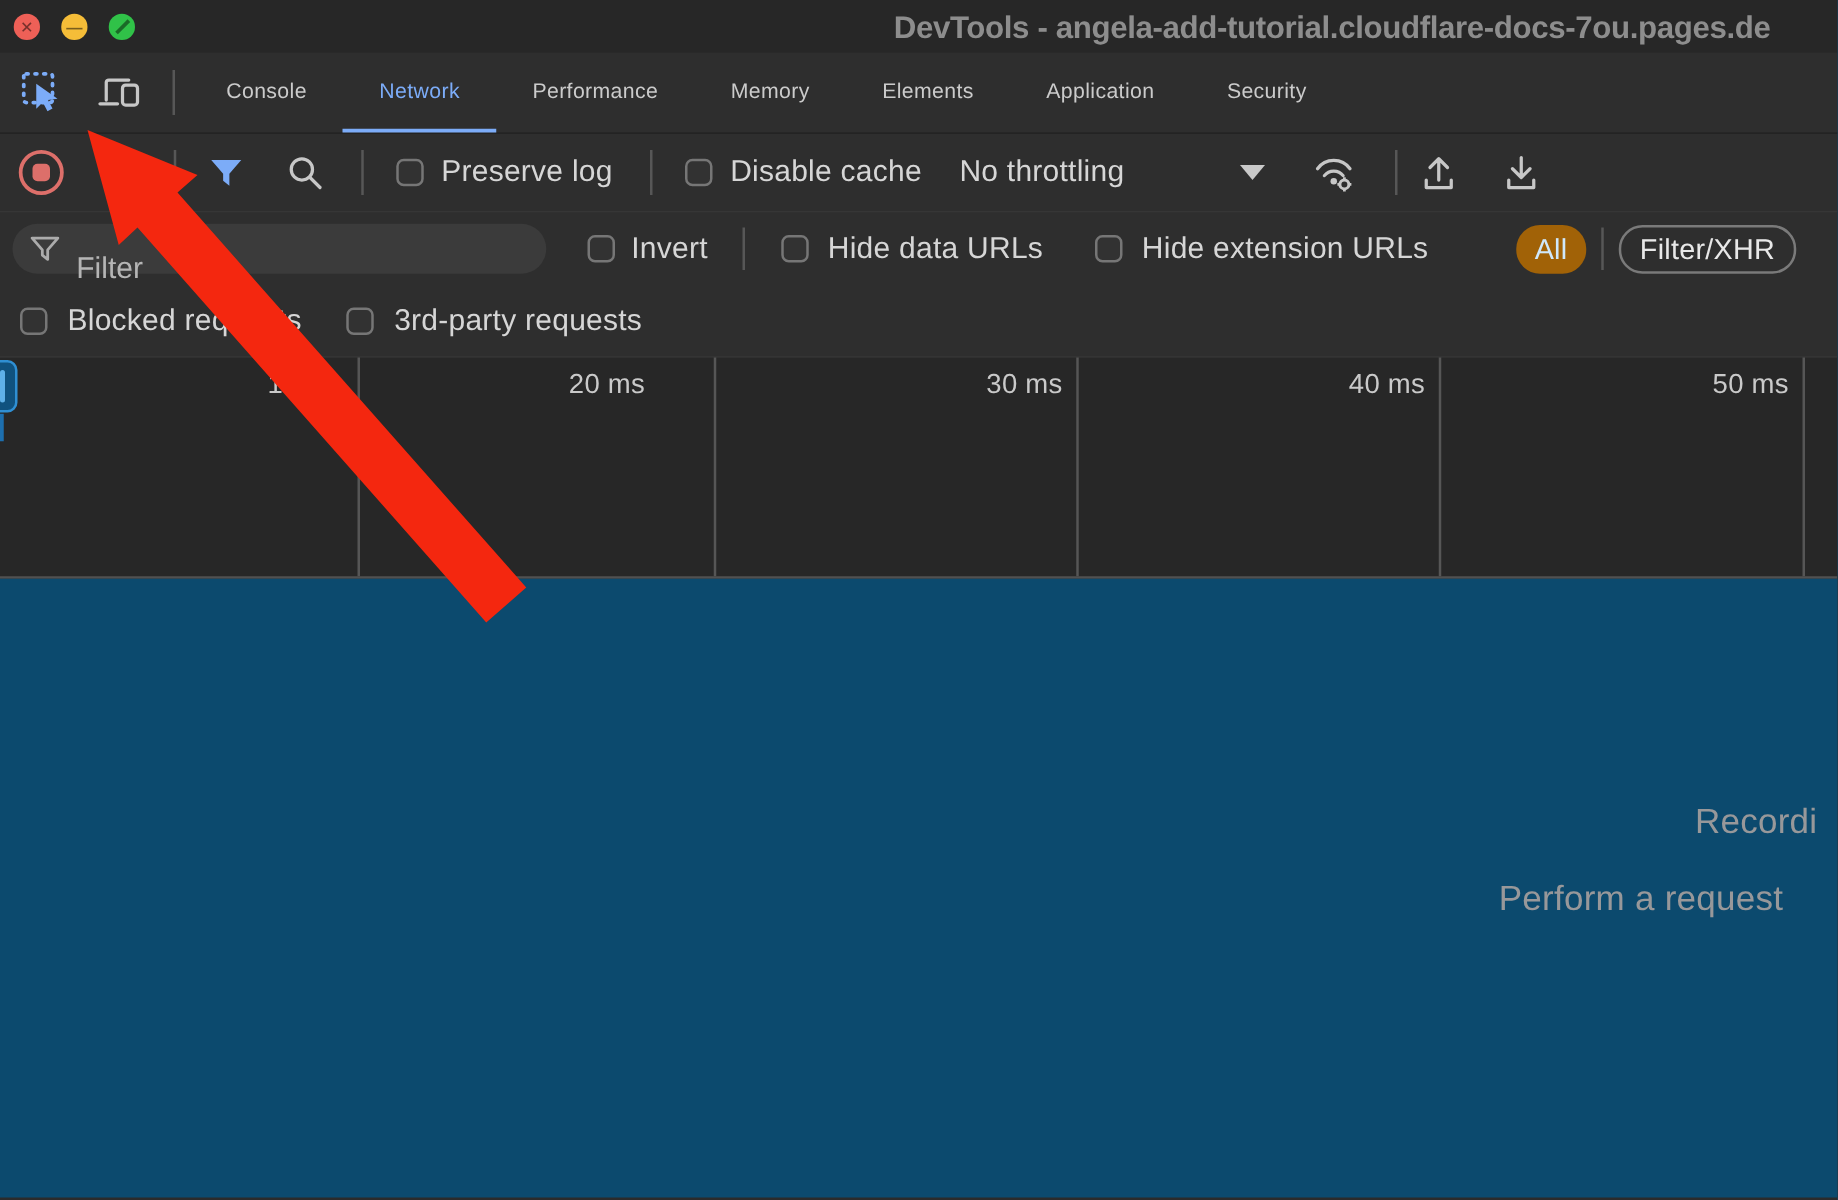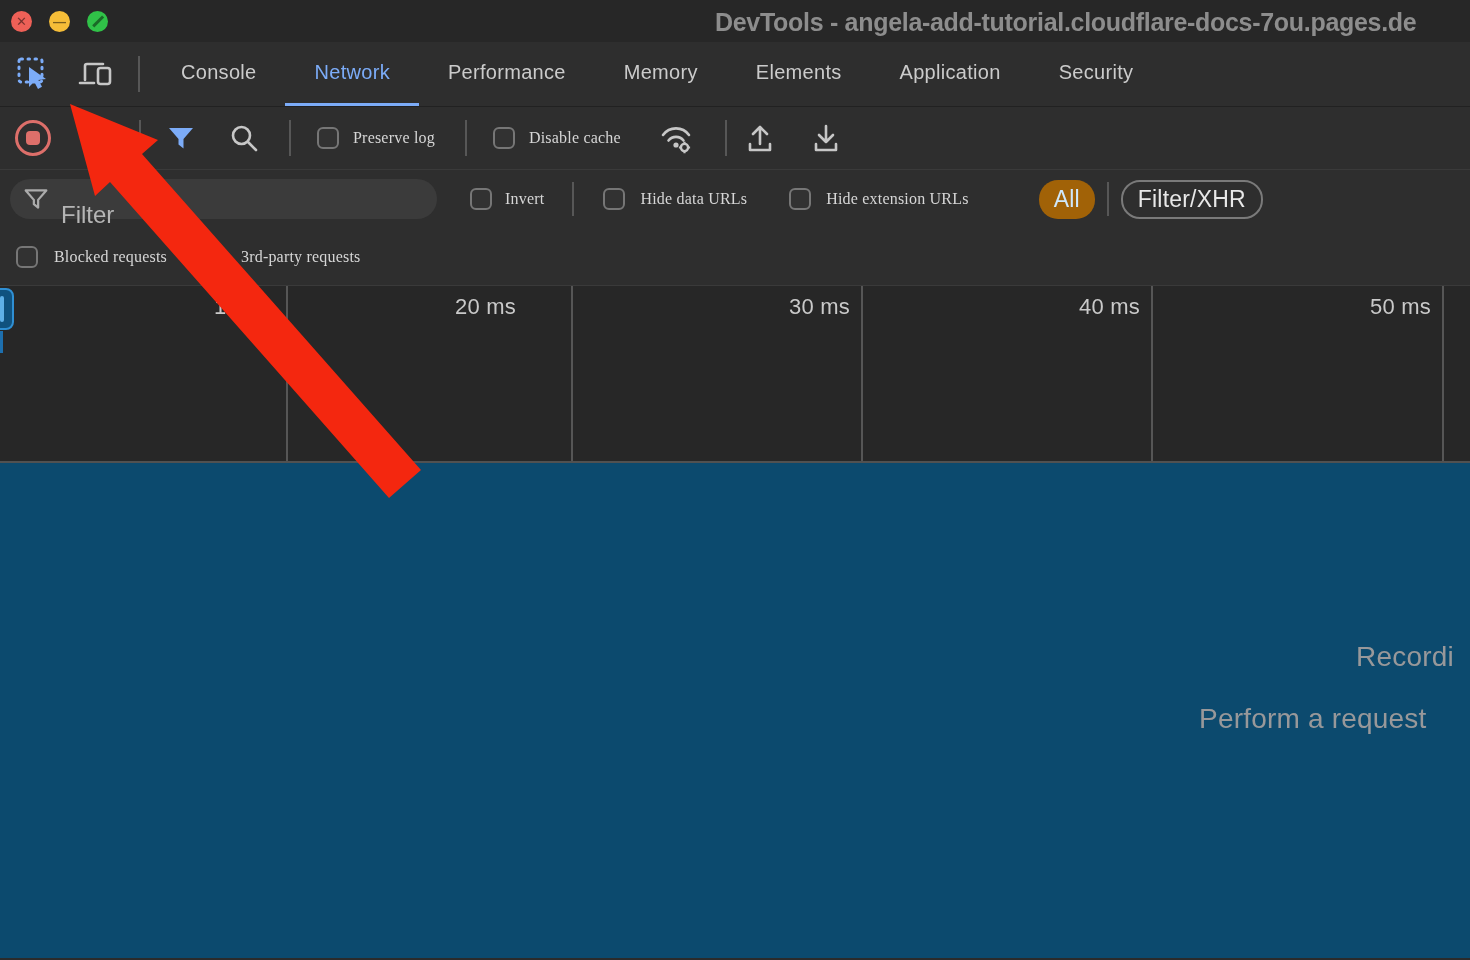--- a/index.html
+++ b/index.html
@@ -21,39 +21,39 @@
   .win-title {
     position:absolute; left:715px; top:8px; width:760px; white-space:nowrap; overflow:hidden;
     font-size:25px; font-weight:700; color:#8d8d8d; letter-spacing:-0.3px;
   }
 
   
   .tabbar { height:64px; background:#2e2e2e; display:flex; align-items:stretch; white-space:nowrap; }
   .iconbtn { display:flex; align-items:center; justify-content:center; align-self:center; width:40px; height:40px; }
   .vsep { width:2px; height:36px; background:#575757; align-self:center; }
   .tab {
-    display:flex; align-items:center; padding:0 29px; font-size:20px; color:#cbcbcb;
+    display:flex; align-items:center; padding:0 29px; font-size:17px; color:#cbcbcb;
     letter-spacing:.3px; border-bottom:3px solid transparent; cursor:default;
   }
   .tab.active { color:#7cacf8; border-bottom-color:#7cacf8; }
   .tabbar .vsep { margin-left:22px; }
 
   
   .toolbar { height:64px; background:#2e2e2e; border-top:1px solid #212121; border-bottom:1px solid #3a3a3a;
              display:flex; align-items:center; }
   .rec-btn { width:36px; height:36px; margin-left:15px; border-radius:50%; border:3.5px solid #dd6f6a;
              display:flex; align-items:center; justify-content:center; }
   .rec-btn i { display:block; width:14px; height:14px; border-radius:4px; background:#dd6f6a; }
   .clear-btn { width:28px; height:28px; margin-left:30px; border-radius:50%; border:3px solid #9a9a9a; position:relative; }
   .clear-btn i { position:absolute; left:-1px; top:10px; width:24px; height:3px; background:#9a9a9a; transform:rotate(-45deg); }
   .toolbar .vsep { margin-left:30px; }
   .tb-icon { margin-left:28px; display:flex; align-items:center; }
 
   .checkbox { width:22px; height:22px; border-radius:6px; border:2.5px solid #767676; background:#323232; flex:none; }
-  .cb-label { font-size:16px; color:#d6d6d6; margin-left:14px; letter-spacing:.2px;font-family:Liberation Serif, serif; }
+  .cb-label { font-size:24px; color:#d6d6d6; margin-left:14px; letter-spacing:.2px; }
 
   .throttle { display:flex; align-items:center; margin-left:30px; }
   .throttle-label { font-size:24px; color:#d6d6d6; letter-spacing:.2px; }
   .caret-down { width:0; height:0; margin-left:92px; border-left:10px solid transparent;
                 border-right:10px solid transparent; border-top:12px solid #c9c9c9; }
 
   
   .filterrow { height:58px; background:#2e2e2e; display:flex; align-items:center; }
   .filter-pill { width:427px; height:40px; margin-left:10px; background:#3b3b3b; border-radius:20px;
                  display:flex; align-items:center; padding:0 14px; }
@@ -149,20 +149,24 @@
       <circle class="st" cx="12.5" cy="12.5" r="8.5"></circle>
       <path class="st" d="M19 19 L27 27"></path>
     </svg>
   </div>
   <div class="vsep"></div>
   <div class="checkbox" style="margin-left:26px;"></div>
   <div class="cb-label">Preserve log</div>
   <div class="vsep"></div>
   <div class="checkbox" style="margin-left:26px;"></div>
   <div class="cb-label">Disable cache</div>
+  <div class="throttle">
+    <div class="throttle-label">No throttling</div>
+    <div class="caret-down"></div>
+  </div>
   <div class="tb-icon" style="margin-left:38px;">
     <svg width="36" height="34" viewBox="0 0 36 34">
       <path class="st" d="M4,14 a16,16 0 0 1 26,0"></path>
       <path class="st" d="M9.5,19.5 a9.5,9.5 0 0 1 15,0"></path>
       <circle cx="17" cy="24" r="2.6" fill="#c7c7c7"></circle>
       <circle cx="25.5" cy="26.5" r="3.6" fill="none" stroke="#c7c7c7" stroke-width="2.4"></circle>
       <g stroke="#c7c7c7" stroke-width="2.2">
         <path d="M25.5,20.8 v2.2 M25.5,30.2 v2 M19.9,26.5 h2.2 M28.9,26.5 h2.2"></path>
       </g>
     </svg>

